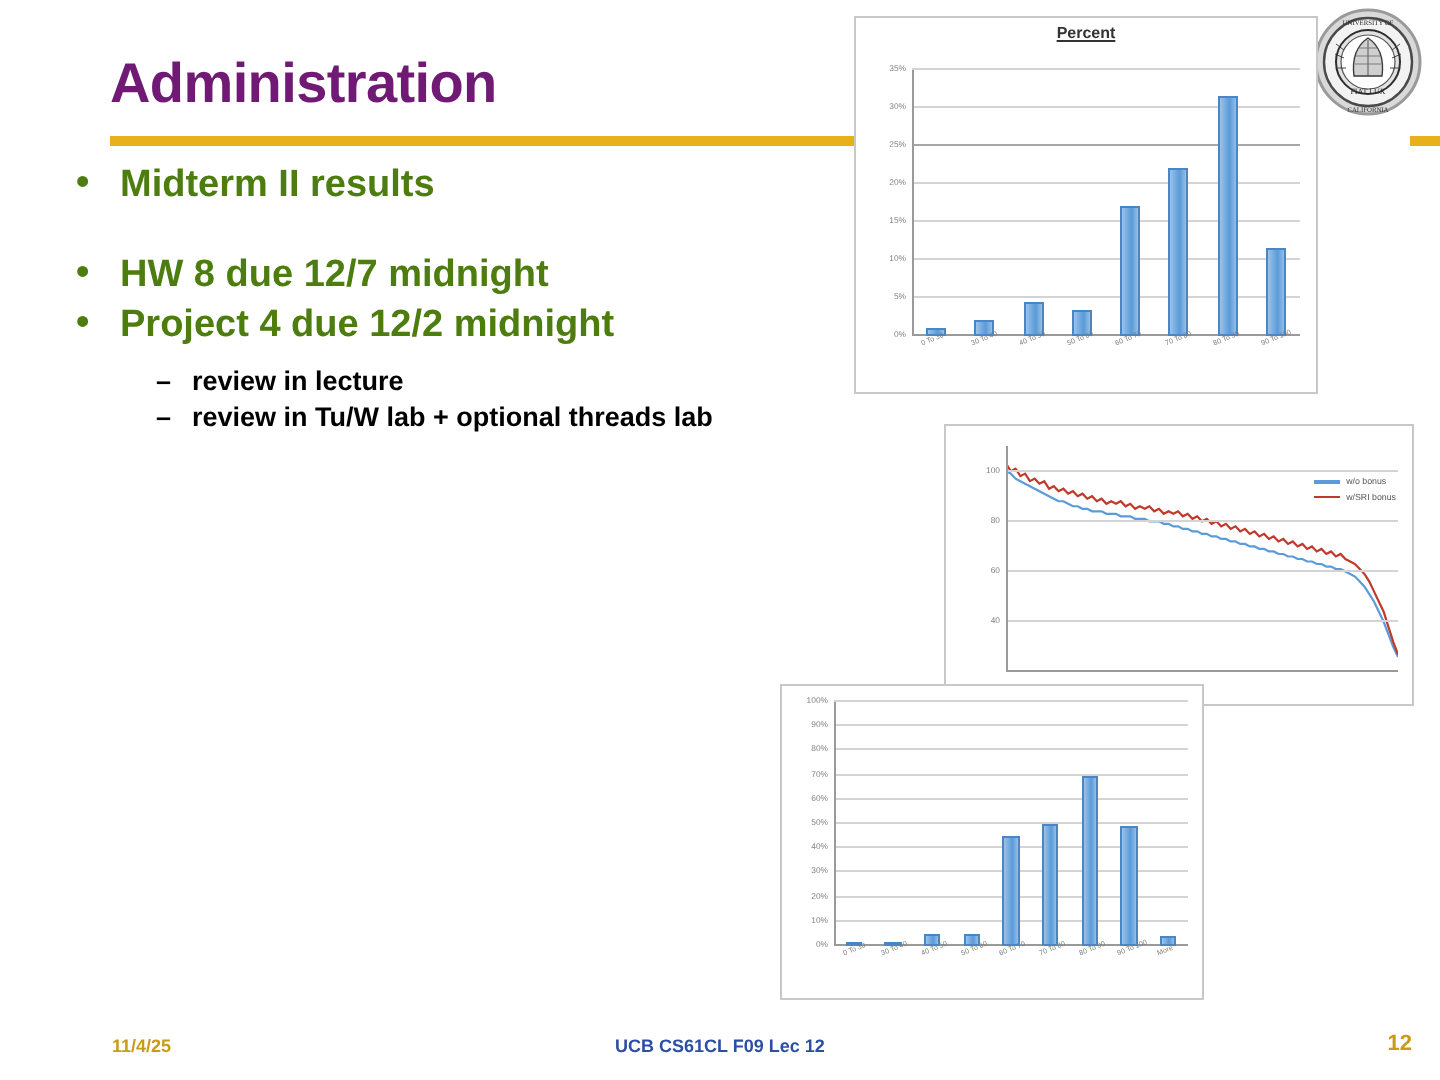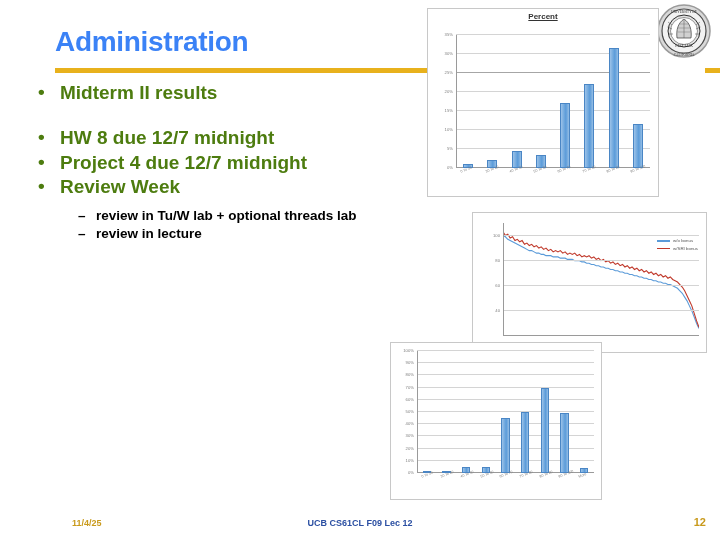--- a/index.html
+++ b/index.html
@@ -20,21 +20,21 @@
     background: #ffffff;
   }
 
   
   .title {
     position: absolute;
     left: 55px;
     top: 26px;
     font-size: 28px;
     font-weight: bold;
-    color: #3b82f6;
+    color: #701a75;
     letter-spacing: -0.3px;
     white-space: nowrap;
   }
   .title-rule {
     position: absolute;
     left: 55px;
     top: 68px;
     width: 602px;
     height: 5px;
     background: #E8B11C;
@@ -184,21 +184,21 @@
   .legend-row { display: flex; align-items: center; gap: 3px; }
   .legend-swatch { display: inline-block; width: 13px; height: 1.6px; }
 
   
   #chart3 { left: 390px; top: 342px; width: 212px; height: 158px; }
   #chart3 .plot { left: 26px; top: 8px; right: 7px; bottom: 26px; }
 
   
   .footer-date {
     position: absolute;
-    left: 72px;
+    left: 56px;
     top: 518px;
     font-size: 9px;
     font-weight: bold;
     color: #C99A1C;
   }
   .footer-center {
     position: absolute;
     left: 0;
     right: 0;
     top: 518px;
@@ -241,25 +241,24 @@
       <text x="30" y="10.5" font-size="3.4" text-anchor="middle" fill="#2a2a2a" font-family="Liberation Serif, serif">UNIVERSITY OF</text>
       <text x="30" y="54" font-size="3.4" text-anchor="middle" fill="#2a2a2a" font-family="Liberation Serif, serif">CALIFORNIA</text>
     </svg>
   </div>
 
   <div class="body">
     <div class="lvl1">Midterm II results</div>
     <div class="gap-sm"></div>
     <div class="gap-md"></div>
     <div class="lvl1">HW 8 due 12/7 midnight</div>
-    <div class="lvl1">Project 4 due 12/7 midnight</div>
-    <div class="lvl1">Review Week</div>
+    <div class="lvl1">Project 4 due 12/2 midnight</div>
     <div class="gap-sm"></div>
+    <div class="lvl2">review in lecture</div>
     <div class="lvl2">review in Tu/W lab + optional threads lab</div>
-    <div class="lvl2">review in lecture</div>
     <div class="gap-md"></div>
   </div>
 
   <div class="chart-box" id="chart1">
     <div class="chart-title">Percent</div>
     <div class="plot">
         <div class="gridline" style="bottom: 0%;">
           <span class="ytick">0%</span>
         </div>
         <div class="gridline" style="bottom: 14.2857%;">

